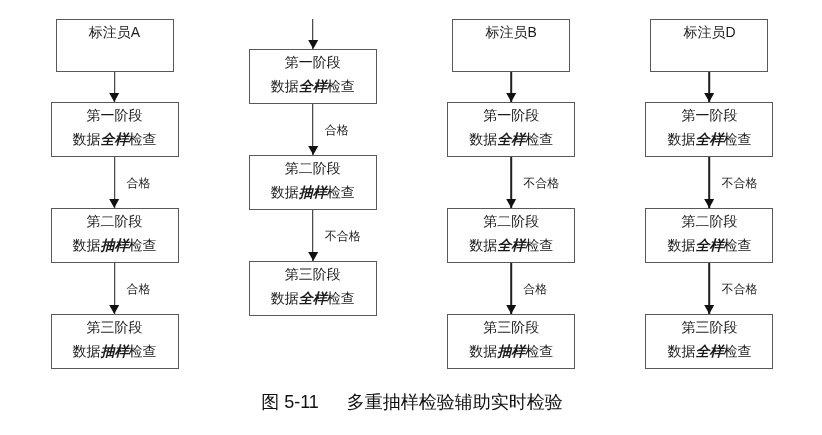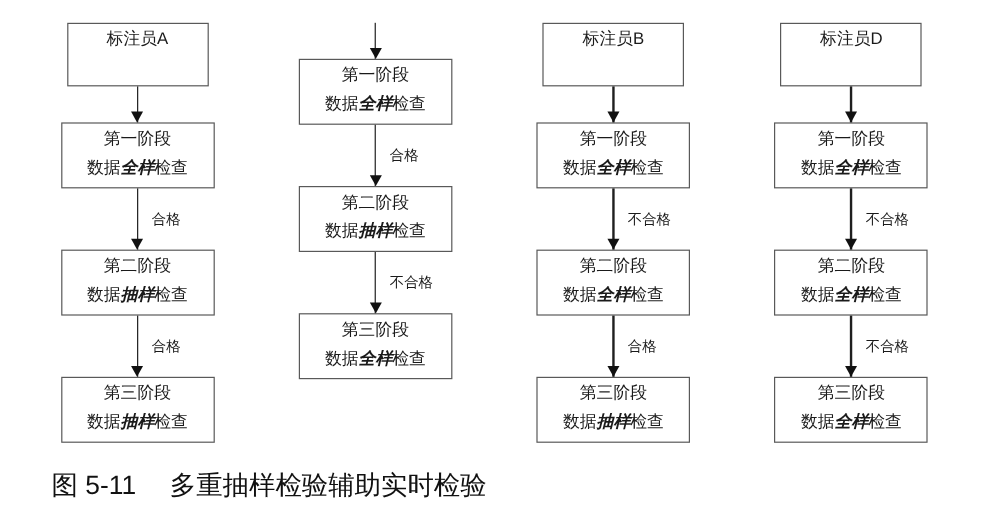--- a/index.html
+++ b/index.html
@@ -85,21 +85,22 @@
     left: calc(50% + 12px);
     top: 50%;
     transform: translateY(-50%);
     font-size: 12px;
     white-space: nowrap;
     color: #1a1a1a;
     font-family: Liberation Mono, monospace;
   }
   .caption {
     margin-top: 21px;
-    font-size: 22px;
+    text-align: center;
+    font-size: 18px;
     color: #111111;
   }
   .caption .caption-text {
     margin-left: 28px;
   }
 </style>
 </head>
 <body>
 
 <div class="diagram">

